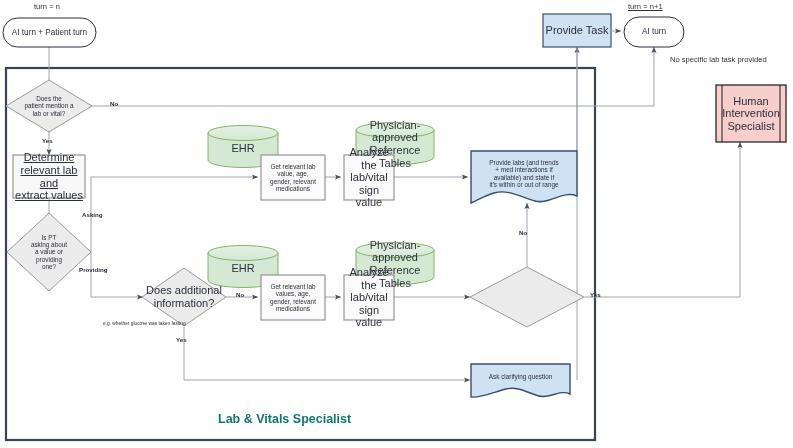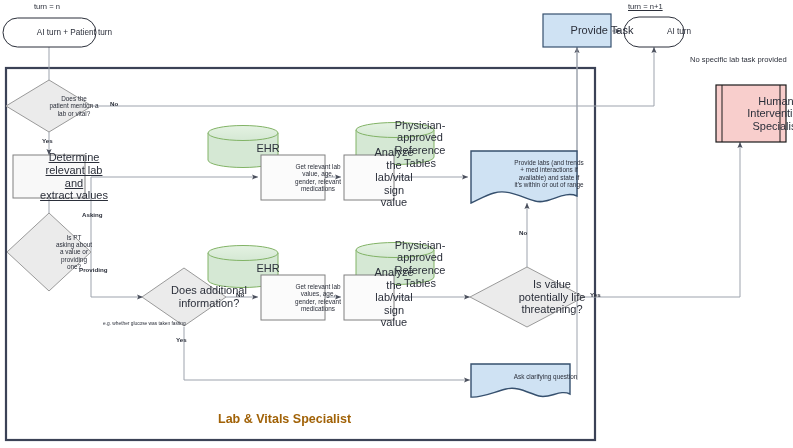--- a/index.html
+++ b/index.html
@@ -1,32 +1,32 @@
 <!DOCTYPE html>
 <html><head>
 <meta charset="utf-8">
 <style>
   html,body{margin:0;padding:0;background:#ffffff;}
   body{width:793px;height:448px;font-family:"Liberation Sans","DejaVu Sans",sans-serif;color:#333344;}
   #stage{position:relative;width:793px;height:448px;overflow:hidden;border-radius:6px;}
   #svg{position:absolute;left:0;top:0;width:793px;height:448px;}
 
   .lbl{position:absolute;box-sizing:border-box;display:flex;align-items:center;
-       justify-content:center;text-align:center;line-height:1.15;pointer-events:none;margin-left:25px;}
+       justify-content:center;text-align:center;line-height:1.15;pointer-events:none;}
 
   
   .node-text{font-size:11px;color:#2b2f3a;}
   .node-text.sm{font-size:6.4px;}
   .node-text.lg{font-size:8.2px;}
 
   
   .edge-label{position:absolute;font-size:6.2px;font-weight:bold;color:#2b2f3a;white-space:nowrap;}
   .plain-label{position:absolute;font-size:7.6px;color:#2b2f3a;white-space:nowrap;}
   .note-label{position:absolute;font-size:4.8px;color:#2b2f3a;line-height:1.25;white-space:nowrap;}
-  .container-title{position:absolute;font-size:12.5px;font-weight:bold;color:#a16207;white-space:nowrap;}
+  .container-title{position:absolute;font-size:12.5px;font-weight:bold;color:#0f766e;white-space:nowrap;}
 </style>
 </head>
 <body>
 
 <div id="stage">
 
   <svg id="svg" viewBox="0 0 793 448">
     <defs>
       <marker id="ah" markerWidth="7" markerHeight="7" refX="6" refY="3" orient="auto" markerUnits="userSpaceOnUse">
         <path d="M0,0.4 L6,3 L0,5.6 L1.3,3 Z" fill="#4a4f5c"></path>
@@ -129,21 +129,21 @@
       <rect x="716" y="85" width="70" height="57" fill="#f8cecc" stroke="#1a1a1a" stroke-width="1.2"></rect>
       <line x1="722" y1="85" x2="722" y2="142" stroke="#1a1a1a" stroke-width="1"></line>
       <line x1="780" y1="85" x2="780" y2="142" stroke="#1a1a1a" stroke-width="1"></line>
     </g>
 
     <path d="M611,31 L621,31" fill="none" stroke="#9da3ad" stroke-width="1" marker-end="url(#ah)"></path>
   </svg>
 
   <div class="plain-label" style="left:34px;top:2px;">turn = n</div>
   <div class="plain-label" style="left:628px;top:2px;text-decoration:underline;">turn = n+1</div>
-  <div class="plain-label" style="left:690px;top:55px;line-height:1.3;">No specific
+  <div class="plain-label" style="left:670px;top:55px;line-height:1.3;">No specific
 lab task provided</div>
   <div class="note-label" style="left:103px;top:321px;">e.g. whether glucose
 was taken fasting</div>
   <div class="container-title" style="left:218px;top:412px;">Lab &amp; Vitals Specialist</div>
 
   <div class="edge-label" style="left:110px;top:100px;">No</div>
   <div class="edge-label" style="left:42px;top:137px;">Yes</div>
   <div class="edge-label" style="left:82px;top:211px;">Asking</div>
   <div class="edge-label" style="left:79px;top:266px;">Providing</div>
   <div class="edge-label" style="left:236px;top:291px;">No</div>
@@ -196,23 +196,20 @@
 gender, relevant
 medications</div>
 
   <div class="lbl node-text" style="left:354px;top:252px;width:82px;height:24px;white-space:pre-line;">Physician-approved
 Reference Tables</div>
 
   <div class="lbl node-text" style="left:344px;top:275px;width:50px;height:45px;white-space:pre-line;">Analyze the
 lab/vital sign
 value</div>
 
-  <div class="lbl node-text" style="left:489px;top:277px;width:76px;height:40px;white-space:pre-line;">Is value
-potentially life
-threatening?</div>
 
   <div class="lbl node-text sm" style="left:471px;top:364px;width:99px;height:26px;">Ask clarifying question</div>
 
   <div class="lbl node-text" style="left:543px;top:14px;width:68px;height:33px;">Provide Task</div>
 
   <div class="lbl node-text" style="left:724px;top:85px;width:54px;height:57px;white-space:pre-line;">Human
 Intervention
 Specialist</div>
 
   <div class="lbl node-text lg" style="left:624px;top:17px;width:60px;height:30px;">AI turn</div>

